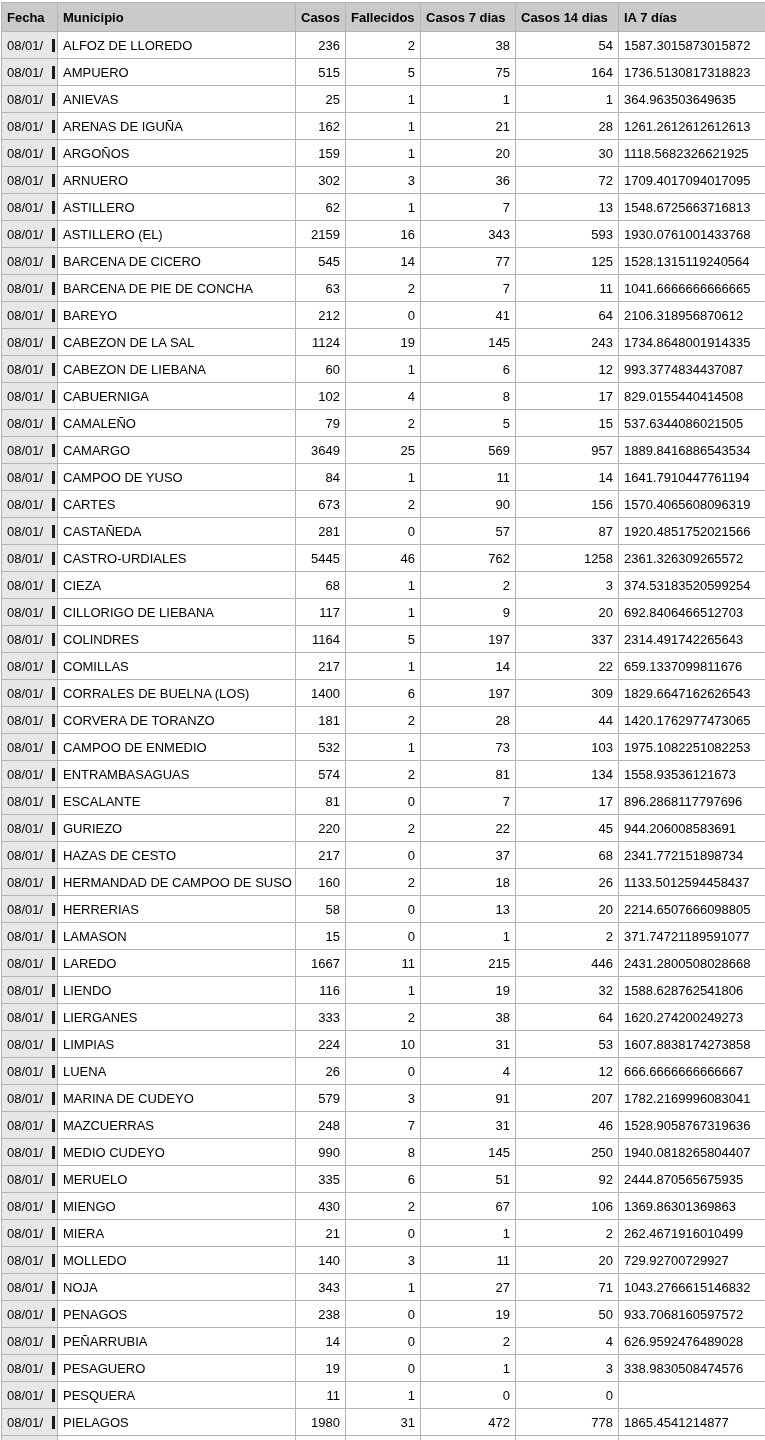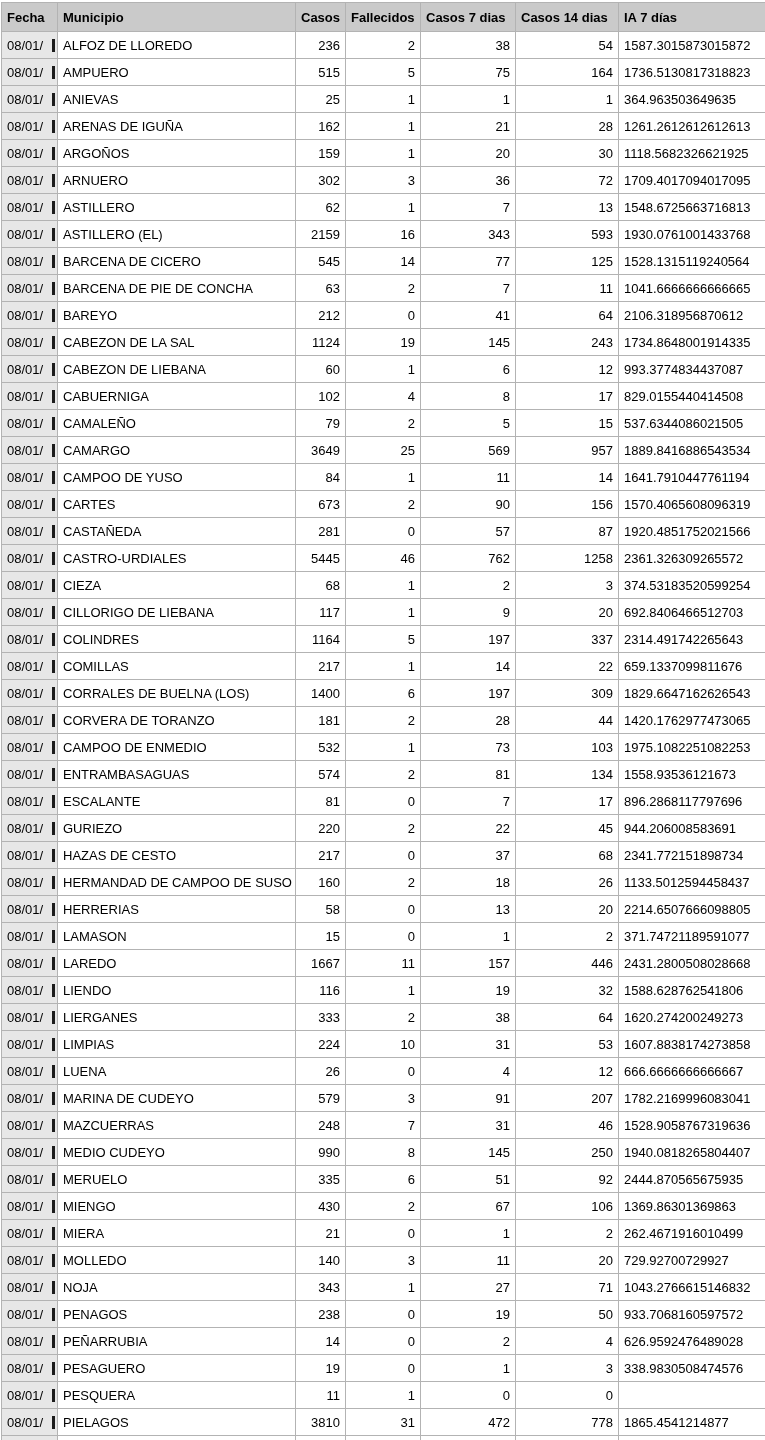--- a/index.html
+++ b/index.html
@@ -376,21 +376,21 @@
     <td class="c-fallecidos num">0</td>
     <td class="c-casos7 num">1</td>
     <td class="c-casos14 num">2</td>
     <td class="c-ia ia">371.74721189591077</td>
   </tr>
         <tr>
     <td class="fecha"><span class="fecha-text">08/01/</span><span class="clip-bar"></span></td>
     <td class="c-municipio">LAREDO</td>
     <td class="c-casos num">1667</td>
     <td class="c-fallecidos num">11</td>
-    <td class="c-casos7 num">157</td>
+    <td class="c-casos7 num">215</td>
     <td class="c-casos14 num">446</td>
     <td class="c-ia ia">2431.2800508028668</td>
   </tr>
         <tr>
     <td class="fecha"><span class="fecha-text">08/01/</span><span class="clip-bar"></span></td>
     <td class="c-municipio">LIENDO</td>
     <td class="c-casos num">116</td>
     <td class="c-fallecidos num">1</td>
     <td class="c-casos7 num">19</td>
     <td class="c-casos14 num">32</td>
@@ -527,21 +527,21 @@
     <td class="c-municipio">PESQUERA</td>
     <td class="c-casos num">11</td>
     <td class="c-fallecidos num">1</td>
     <td class="c-casos7 num">0</td>
     <td class="c-casos14 num">0</td>
     <td class="c-ia ia num">0</td>
   </tr>
         <tr>
     <td class="fecha"><span class="fecha-text">08/01/</span><span class="clip-bar"></span></td>
     <td class="c-municipio">PIELAGOS</td>
-    <td class="c-casos num">3810</td>
+    <td class="c-casos num">1980</td>
     <td class="c-fallecidos num">31</td>
     <td class="c-casos7 num">472</td>
     <td class="c-casos14 num">778</td>
     <td class="c-ia ia">1865.4541214877</td>
   </tr>
         <tr>
     <td class="fecha"></td>
     <td class="c-municipio"></td>
     <td class="c-casos num"></td>
     <td class="c-fallecidos num"></td>

